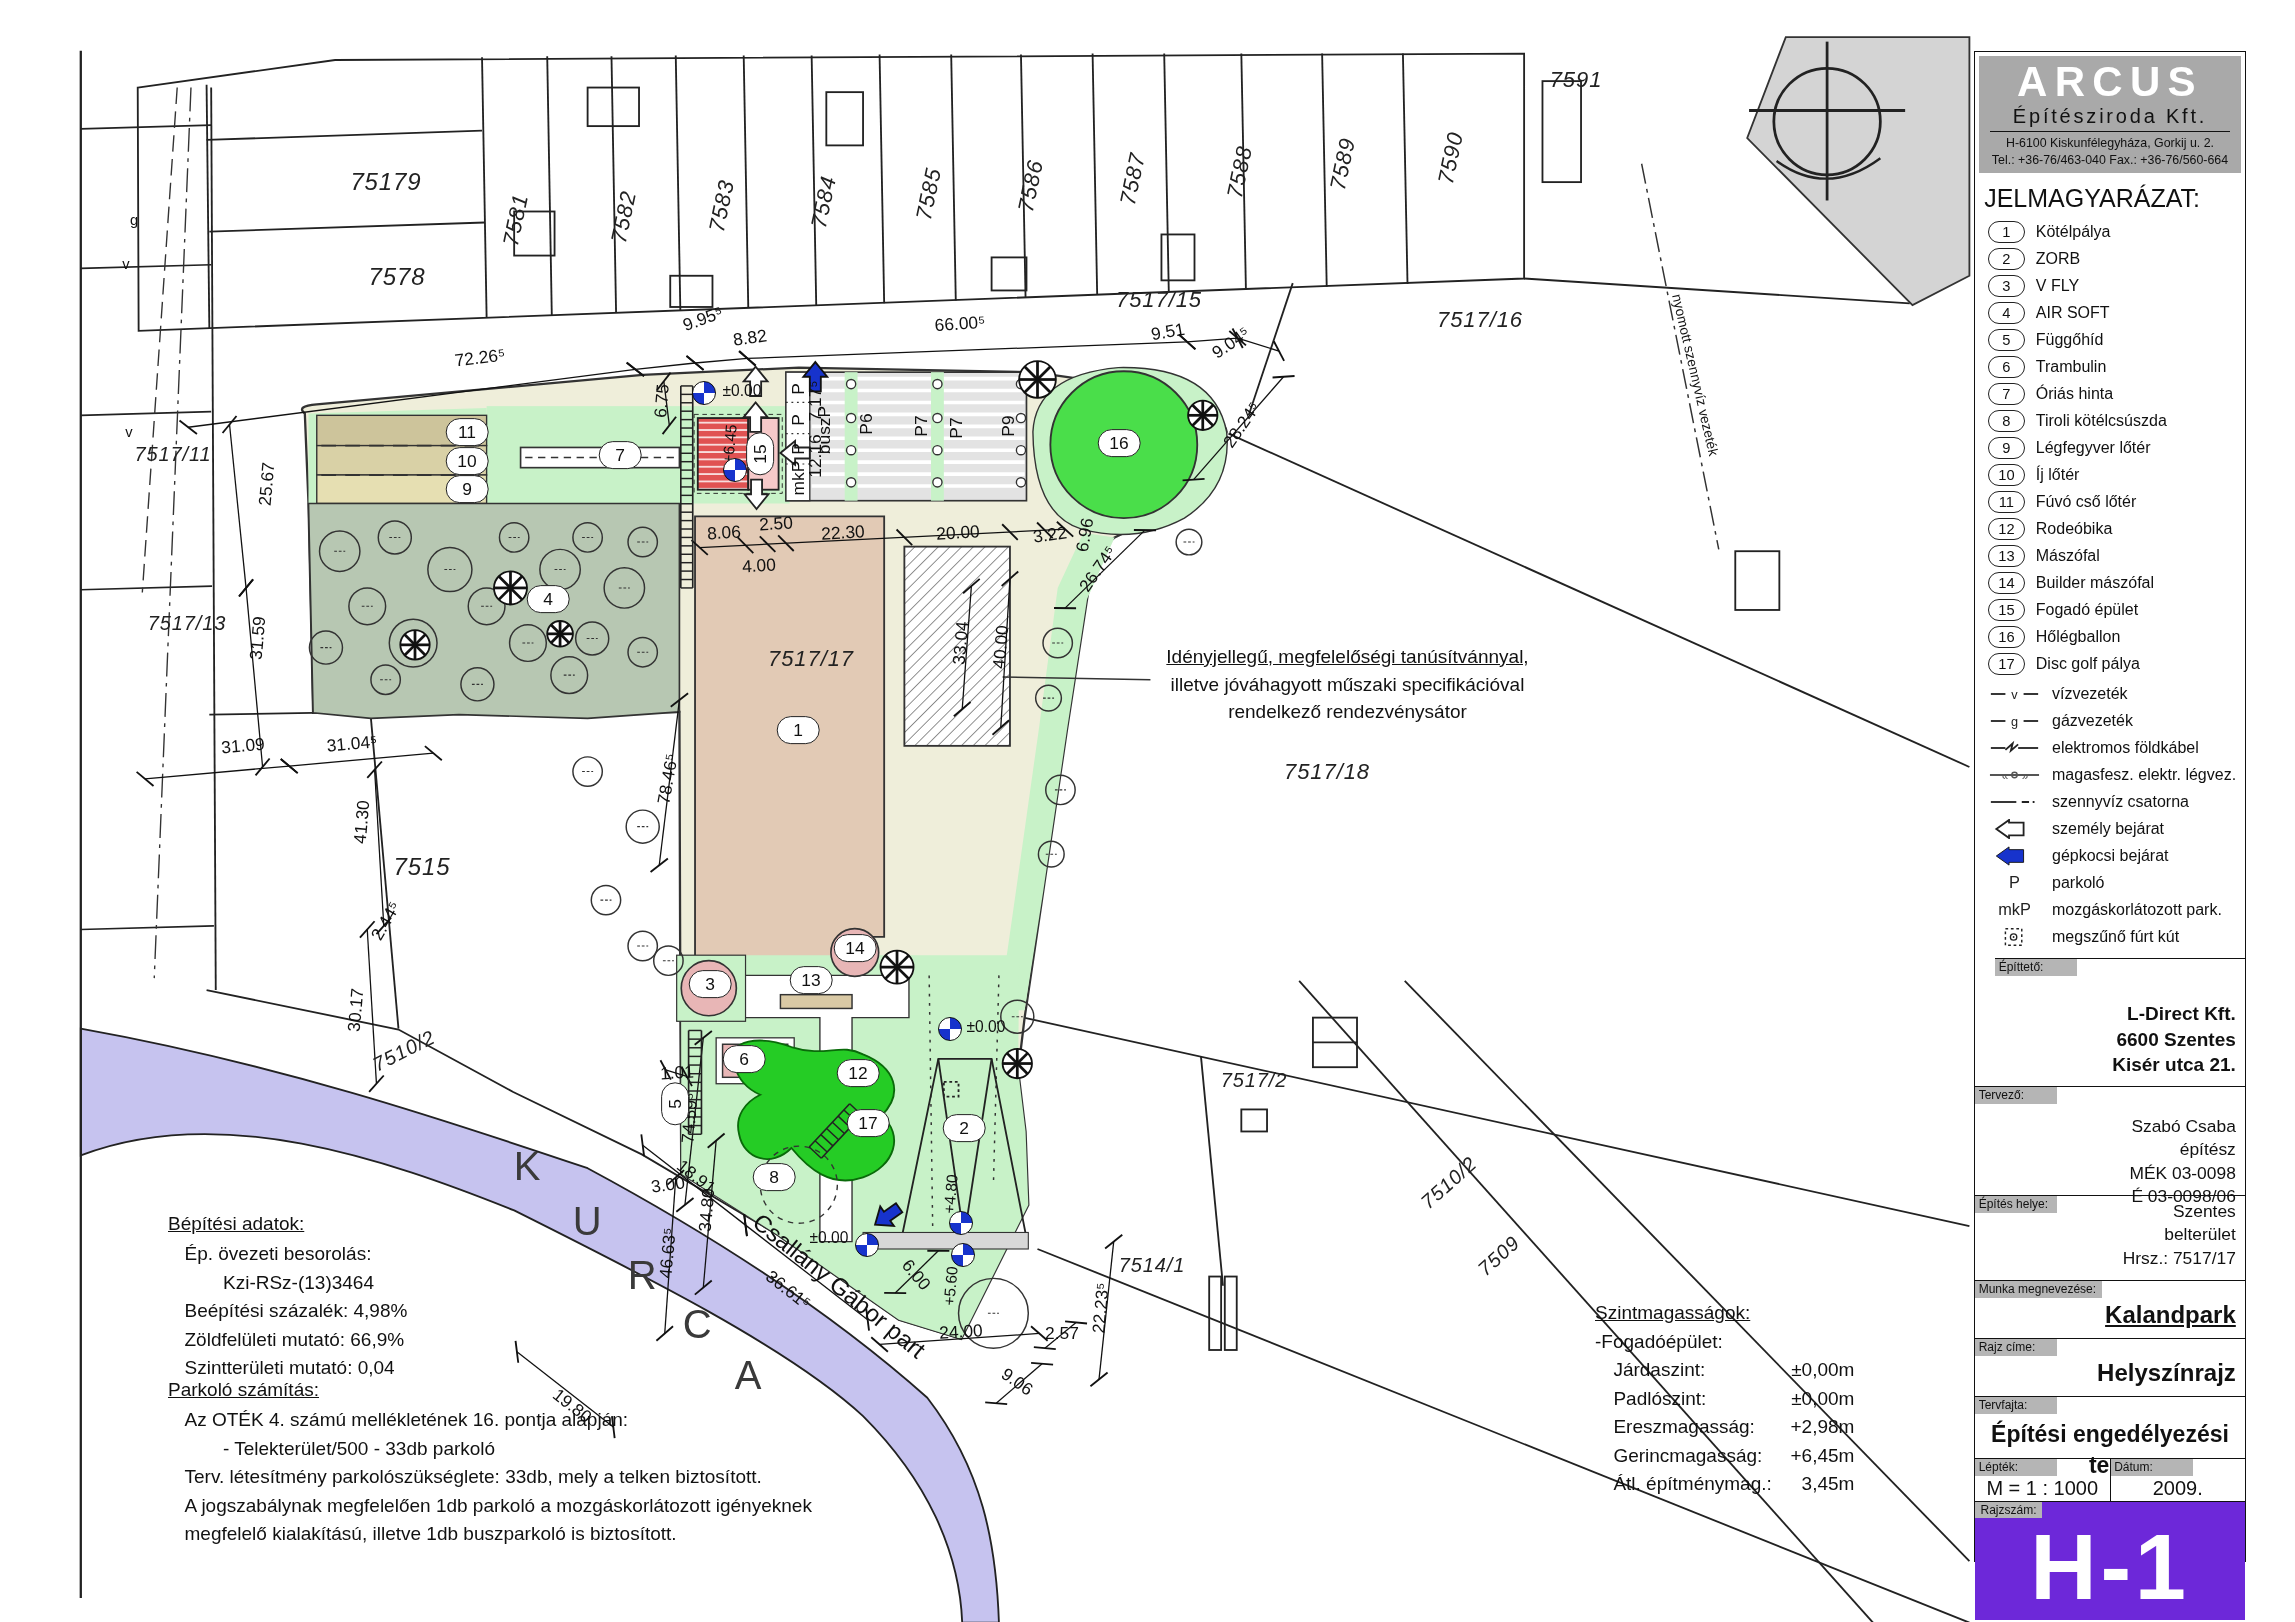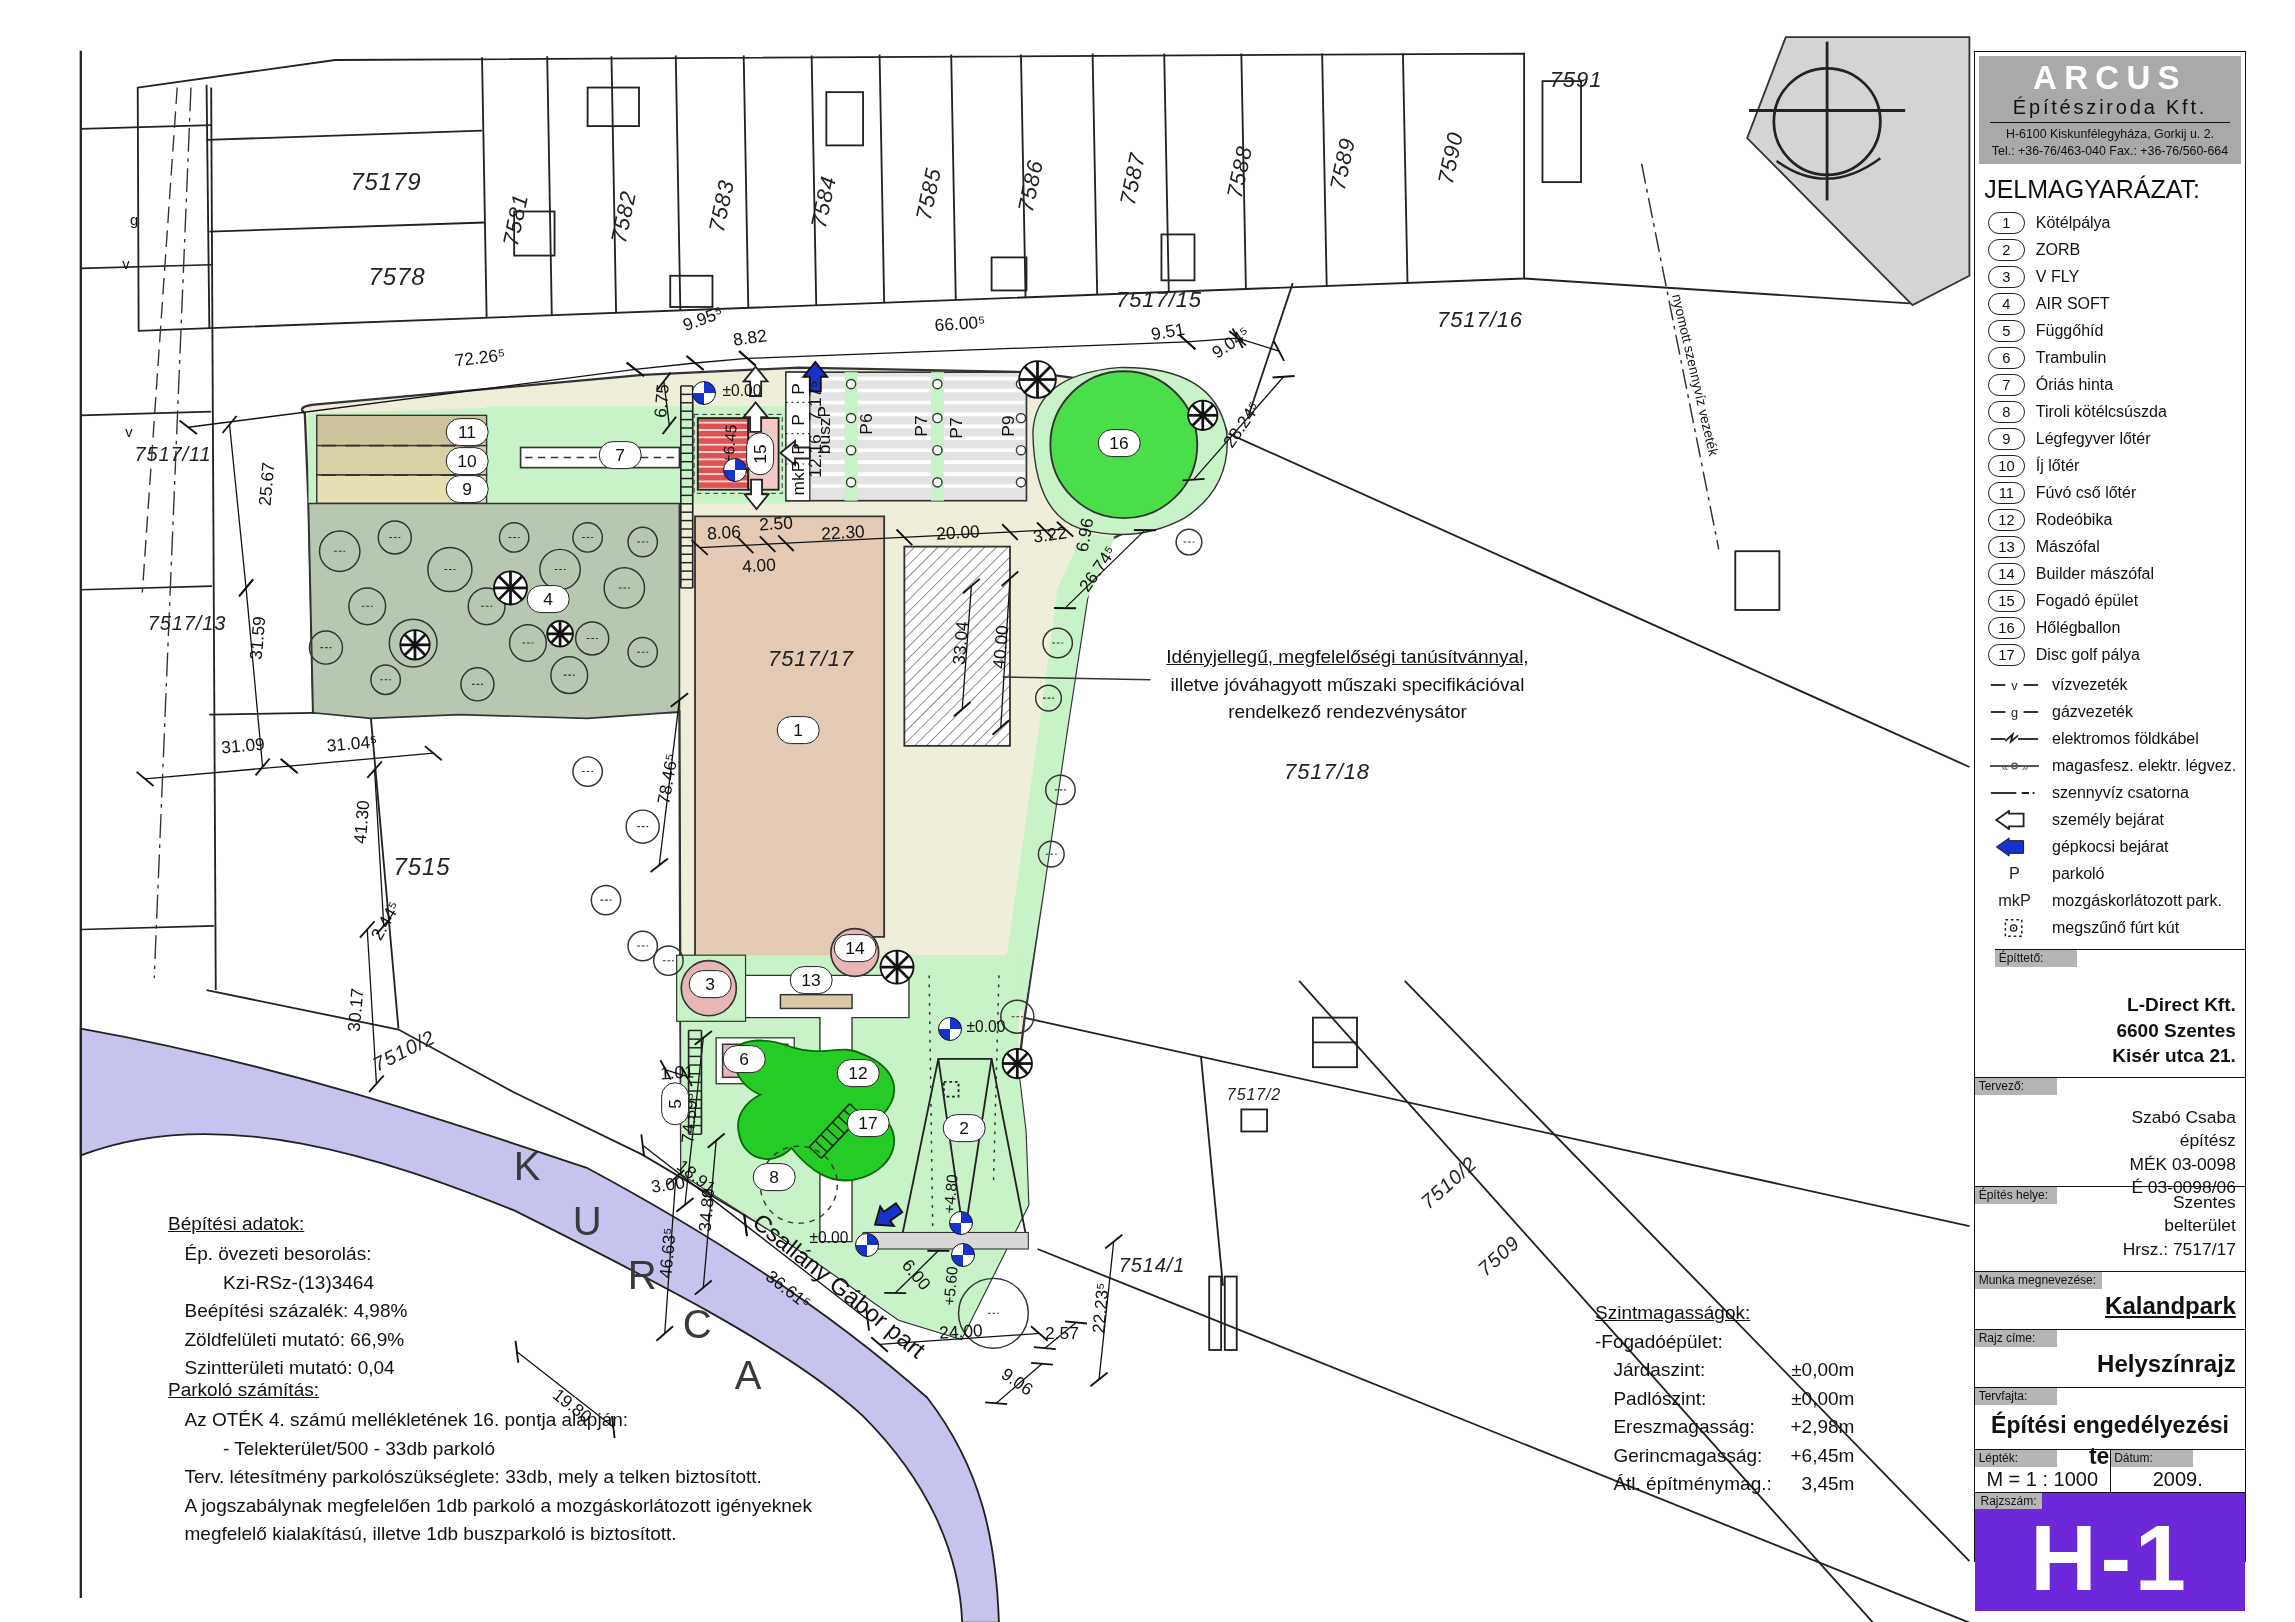--- a/index.html
+++ b/index.html
@@ -28,21 +28,21 @@
   .tentnote{position:absolute;text-align:center;font-size:19px;line-height:1.45;}
   .tentnote .u{text-decoration:underline;}
   .lvlblock{position:absolute;font-size:19px;line-height:1.5;}
   .lvlblock .t{text-decoration:underline;}
   .lvlrow{display:flex;width:241px;padding-left:18.4px;}
   .lvlrow span:first-child{flex:1;}
   
   .panel{position:absolute;left:1974px;top:51px;width:272px;height:1511px;border:1.8px solid #111;
          background:#fff;display:flex;flex-direction:column;box-sizing:border-box;}
   .logo{background:#a9a9a9;margin:3.7px;padding:5.5px 3.7px 3.7px;text-align:center;}
-  .logo .big{color:#fff;font-weight:bold;font-size:33px;letter-spacing:7.3px;line-height:1;}
+  .logo .big{color:#fff;font-weight:bold;font-size:42px;letter-spacing:7.3px;line-height:1;}
   .logo .sub{color:#111;font-size:20px;letter-spacing:2.8px;border-bottom:1.8px solid #111;
              padding-bottom:2.8px;margin:1.8px 7.3px 3.7px;}
   .logo .adr{color:#111;font-size:12.4px;line-height:1.35;}
   .legtitle{font-size:25px;padding:7.3px 0 5.5px 9.2px;}
   .legrow{display:flex;align-items:center;height:27px;padding-left:13px;}
   .legbadge{border:1.4px solid #222;border-radius:18.4px;min-width:22px;padding:0 6.4px;height:20px;
             line-height:20px;text-align:center;font-size:14.7px;background:#fff;}
   .leglab{font-size:16px;margin-left:11px;white-space:nowrap;}
   .symcell{width:53px;display:flex;justify-content:center;align-items:center;font-size:16.5px;}
   .fieldbox{border-top:1.8px solid #111;position:relative;}
@@ -864,21 +864,21 @@
       <div class="maplbl parcel" style="left: 1343px; top: 164px; transform: translate(-50%, -50%) rotate(-78deg); font-size: 22px;">7589</div>
       <div class="maplbl parcel" style="left: 1451px; top: 158px; transform: translate(-50%, -50%) rotate(-78deg); font-size: 22px;">7590</div>
       <div class="maplbl parcel" style="left: 1576px; top: 80px; transform: translate(-50%, -50%) rotate(0deg); font-size: 22px;">7591</div>
       <div class="maplbl parcel" style="left: 1159px; top: 300px; transform: translate(-50%, -50%) rotate(0deg); font-size: 22px;">7517/15</div>
       <div class="maplbl parcel" style="left: 1480px; top: 320px; transform: translate(-50%, -50%) rotate(0deg); font-size: 22px;">7517/16</div>
       <div class="maplbl parcel" style="left: 173px; top: 454px; transform: translate(-50%, -50%) rotate(0deg); font-size: 20px;">7517/11</div>
       <div class="maplbl parcel" style="left: 187px; top: 623px; transform: translate(-50%, -50%) rotate(0deg); font-size: 20px;">7517/13</div>
       <div class="maplbl parcel" style="left: 422px; top: 867px; transform: translate(-50%, -50%) rotate(0deg); font-size: 24px;">7515</div>
       <div class="maplbl parcel" style="left: 811px; top: 659px; transform: translate(-50%, -50%) rotate(0deg); font-size: 22px;">7517/17</div>
       <div class="maplbl parcel" style="left: 1327px; top: 772px; transform: translate(-50%, -50%) rotate(0deg); font-size: 22px;">7517/18</div>
-      <div class="maplbl parcel" style="left: 1254px; top: 1080px; transform: translate(-50%, -50%) rotate(0deg); font-size: 16px; margin-top: 15px;">7517/2</div>
+      <div class="maplbl parcel" style="left: 1254px; top: 1080px; transform: translate(-50%, -50%) rotate(0deg); font-size: 20px;">7517/2</div>
       <div class="maplbl parcel" style="left: 1152px; top: 1265px; transform: translate(-50%, -50%) rotate(0deg); font-size: 20px;">7514/1</div>
       <div class="maplbl parcel" style="left: 404px; top: 1051px; transform: translate(-50%, -50%) rotate(-27deg); font-size: 20px;">7510/2</div>
       <div class="maplbl parcel" style="left: 1449px; top: 1183px; transform: translate(-50%, -50%) rotate(-42deg); font-size: 20px;">7510/2</div>
       <div class="maplbl parcel" style="left: 1499px; top: 1256px; transform: translate(-50%, -50%) rotate(-42deg); font-size: 20px;">7509</div>
       <div class="maplbl dim" style="left: 480px; top: 358px; transform: translate(-50%, -50%) rotate(-7deg);">72.26⁵</div>
       <div class="maplbl dim" style="left: 703px; top: 319px; transform: translate(-50%, -50%) rotate(-20deg);">9.95⁵</div>
       <div class="maplbl dim" style="left: 750px; top: 338px; transform: translate(-50%, -50%) rotate(-8deg);">8.82</div>
       <div class="maplbl dim" style="left: 960px; top: 324px; transform: translate(-50%, -50%) rotate(-4deg);">66.00⁵</div>
       <div class="maplbl dim" style="left: 1168px; top: 332px; transform: translate(-50%, -50%) rotate(-10deg);">9.51</div>
       <div class="maplbl dim" style="left: 1231px; top: 343px; transform: translate(-50%, -50%) rotate(-35deg);">9.04⁵</div>

